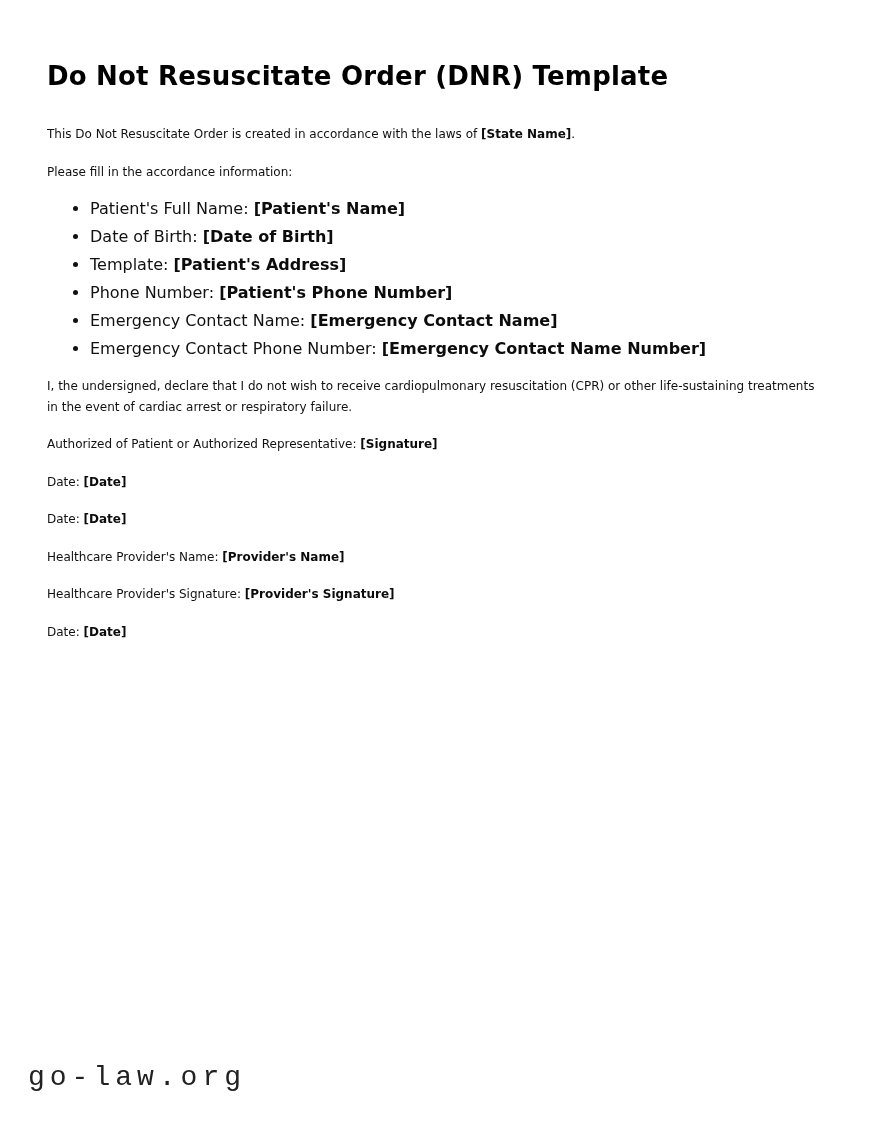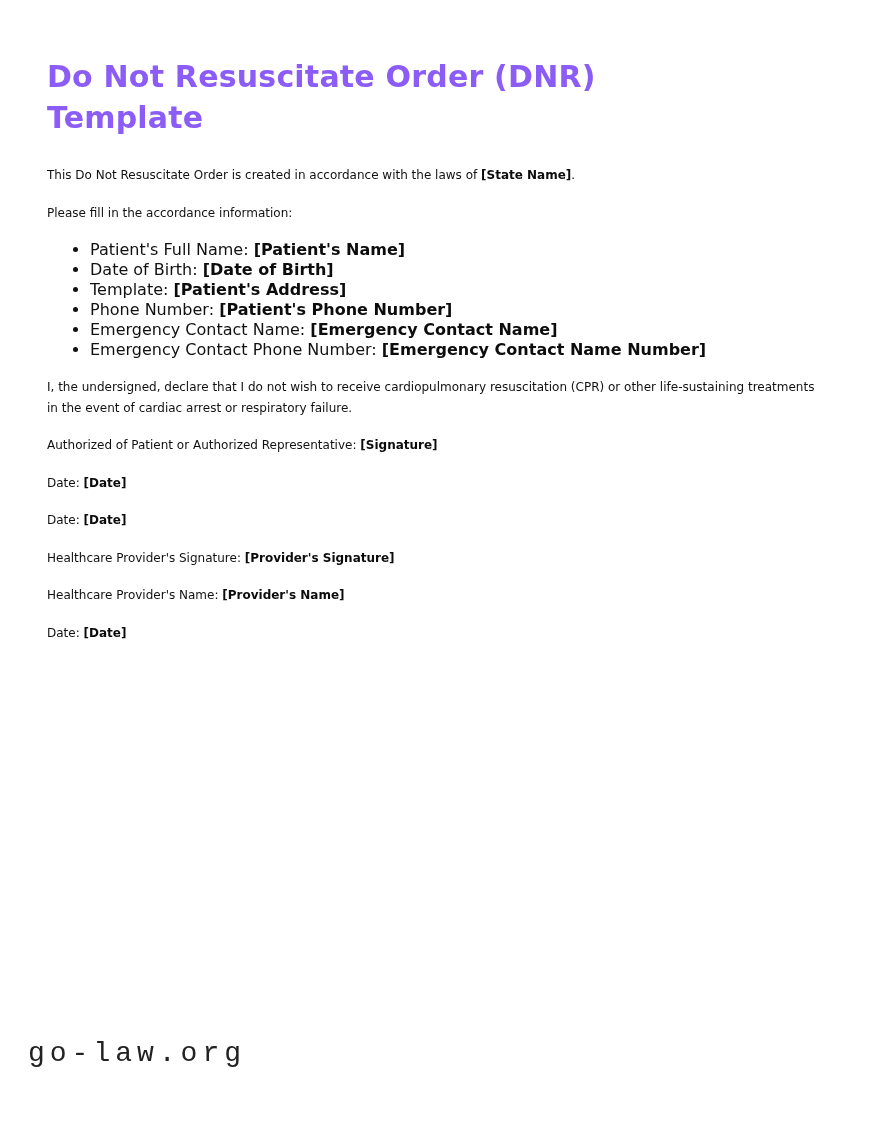--- a/index.html
+++ b/index.html
@@ -14,52 +14,53 @@
     font-family: "DejaVu Sans", sans-serif;
     color: #111111;
     overflow: hidden;
   }
   .content {
     padding: 56px 47px 0 47px;
     box-sizing: border-box;
     width: 869px;
   }
   h1.doc-title {
-    font-size: 30px;
+    font-size: 26px;
     line-height: 41px;
     font-weight: bold;
     margin: 0 0 27px 0;
     max-width: 700px;
-    color: #8b5cf6;
+    color: #000000;
     letter-spacing: 0.2px;
   }
   p.doc-para {
     font-size: 12px;
     line-height: 20.5px;
     margin: 0 0 17px 0;
     max-width: 775px;
   }
   ul.doc-list {
     margin: 0 0 17px 0;
     padding: 0 0 0 43px;
     list-style-type: disc;
   }
   ul.doc-list li {
     font-size: 16px;
     line-height: 20px;
     max-width: 730px;
+    margin-top: 8px;
   }
   strong {
     font-weight: bold;
     color: #0c0c0c;
   }
   .footer {
     position: absolute;
     left: 28px;
-    top: 1038px;
+    top: 1062px;
     font-family: "Liberation Mono", monospace;
     font-size: 28px;
     letter-spacing: 5px;
     color: #222222;
     font-weight: normal;
   }
 </style>
 </head>
 <body>
 
@@ -83,21 +84,21 @@
   <p class="doc-para">I, the undersigned, declare that I do not wish to receive cardiopulmonary resuscitation (CPR) or other life-sustaining treatments in the event of cardiac arrest or respiratory failure.</p>
 
 
   <p class="doc-para"><span>Authorized of Patient or Authorized Representative: </span><strong>[Signature]</strong></p>
 
   <p class="doc-para"><span>Date: </span><strong>[Date]</strong></p>
 
 
   <p class="doc-para"><span>Date: </span><strong>[Date]</strong></p>
 
+  <p class="doc-para"><span>Healthcare Provider's Name: </span><strong>[Provider's Name]</strong></p>
+
   <p class="doc-para"><span>Healthcare Provider's Signature: </span><strong>[Provider's Signature]</strong></p>
-
-  <p class="doc-para"><span>Healthcare Provider's Name: </span><strong>[Provider's Name]</strong></p>
 
   <p class="doc-para"><span>Date: </span><strong>[Date]</strong></p>
 
 </div>
 
 <div class="footer">go-law.org</div>
 
 </body></html>

